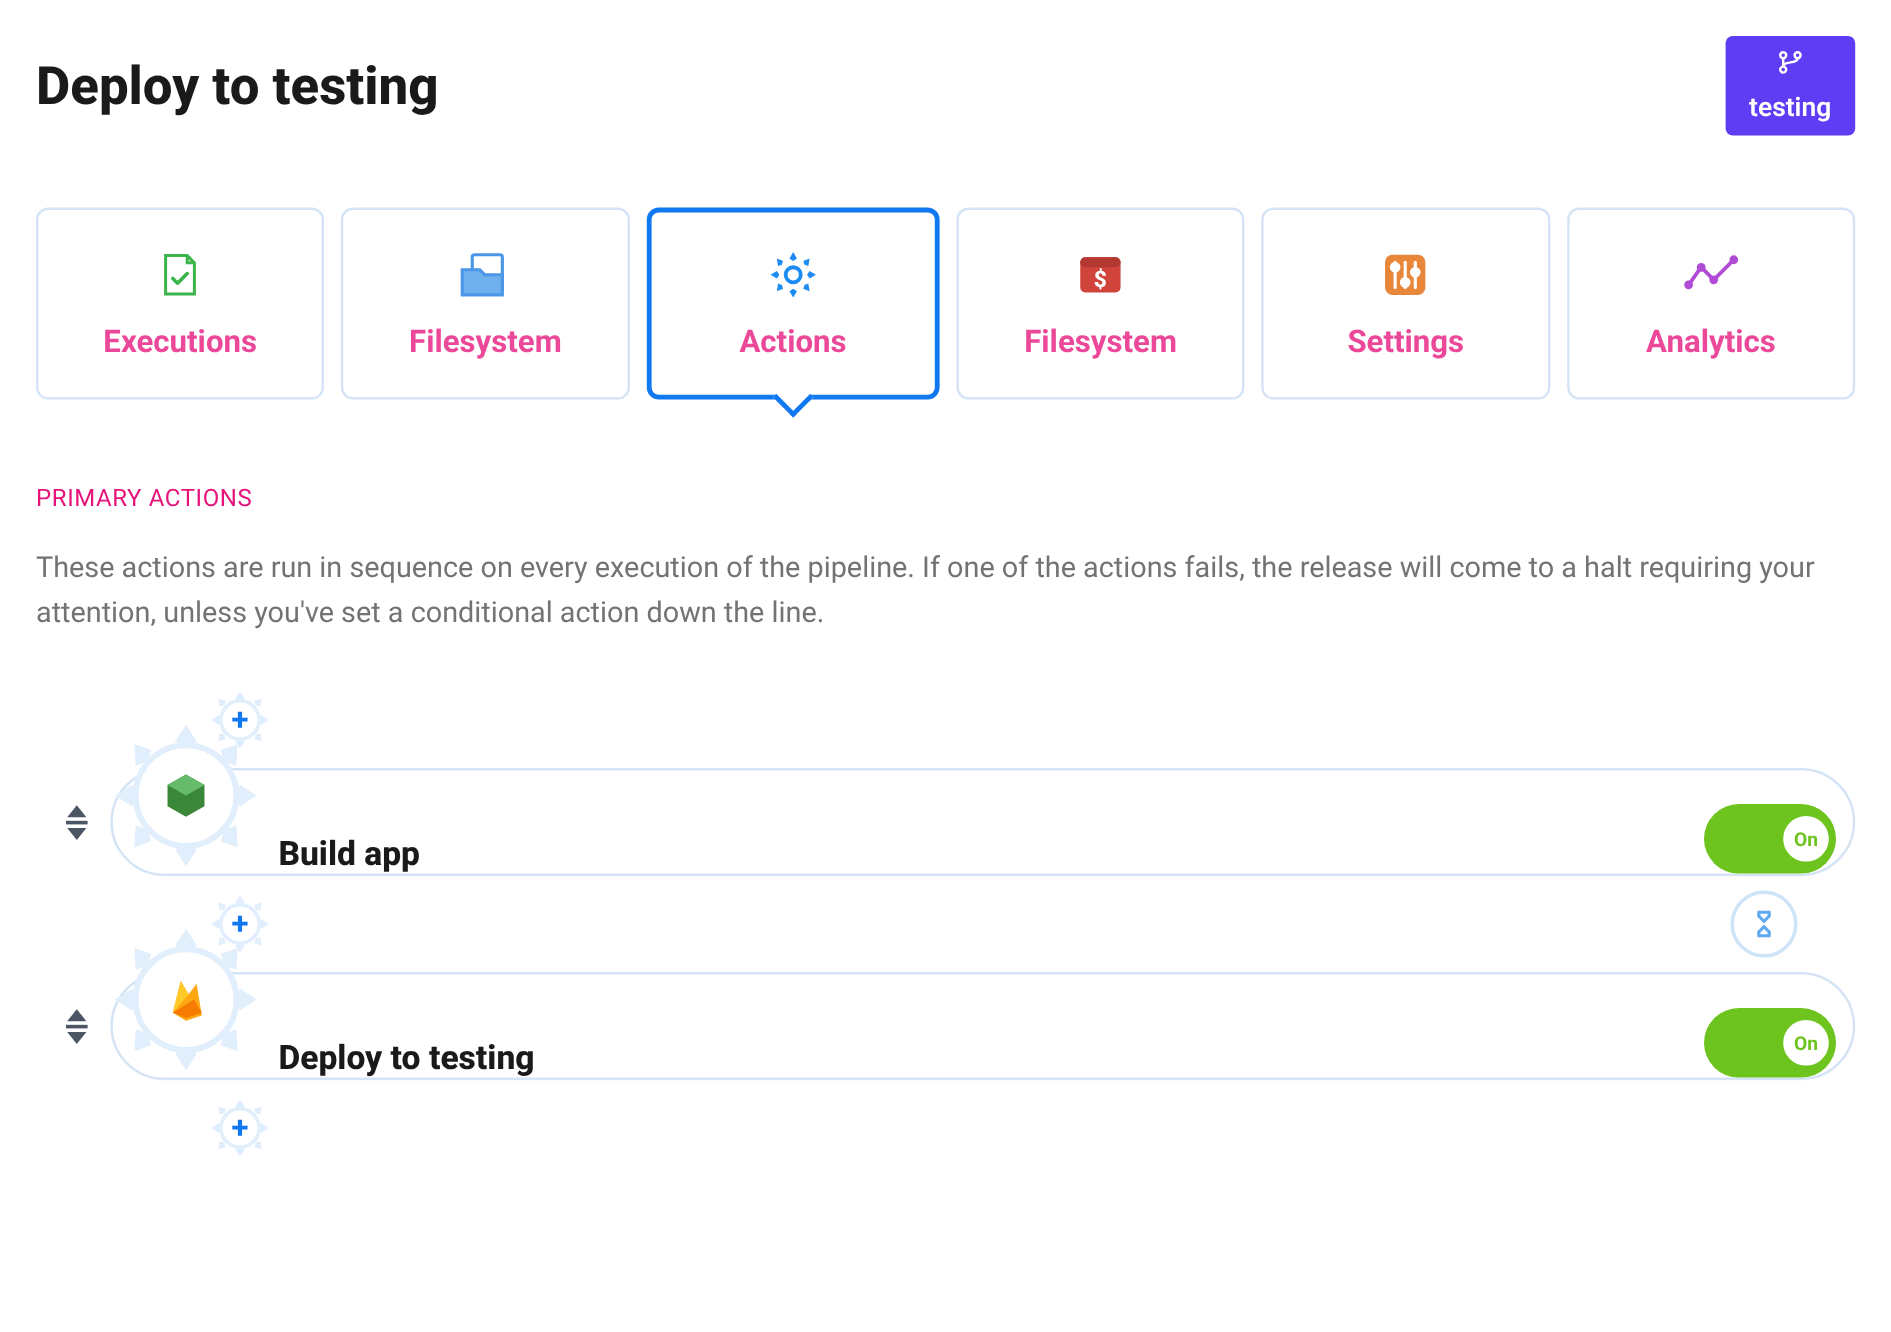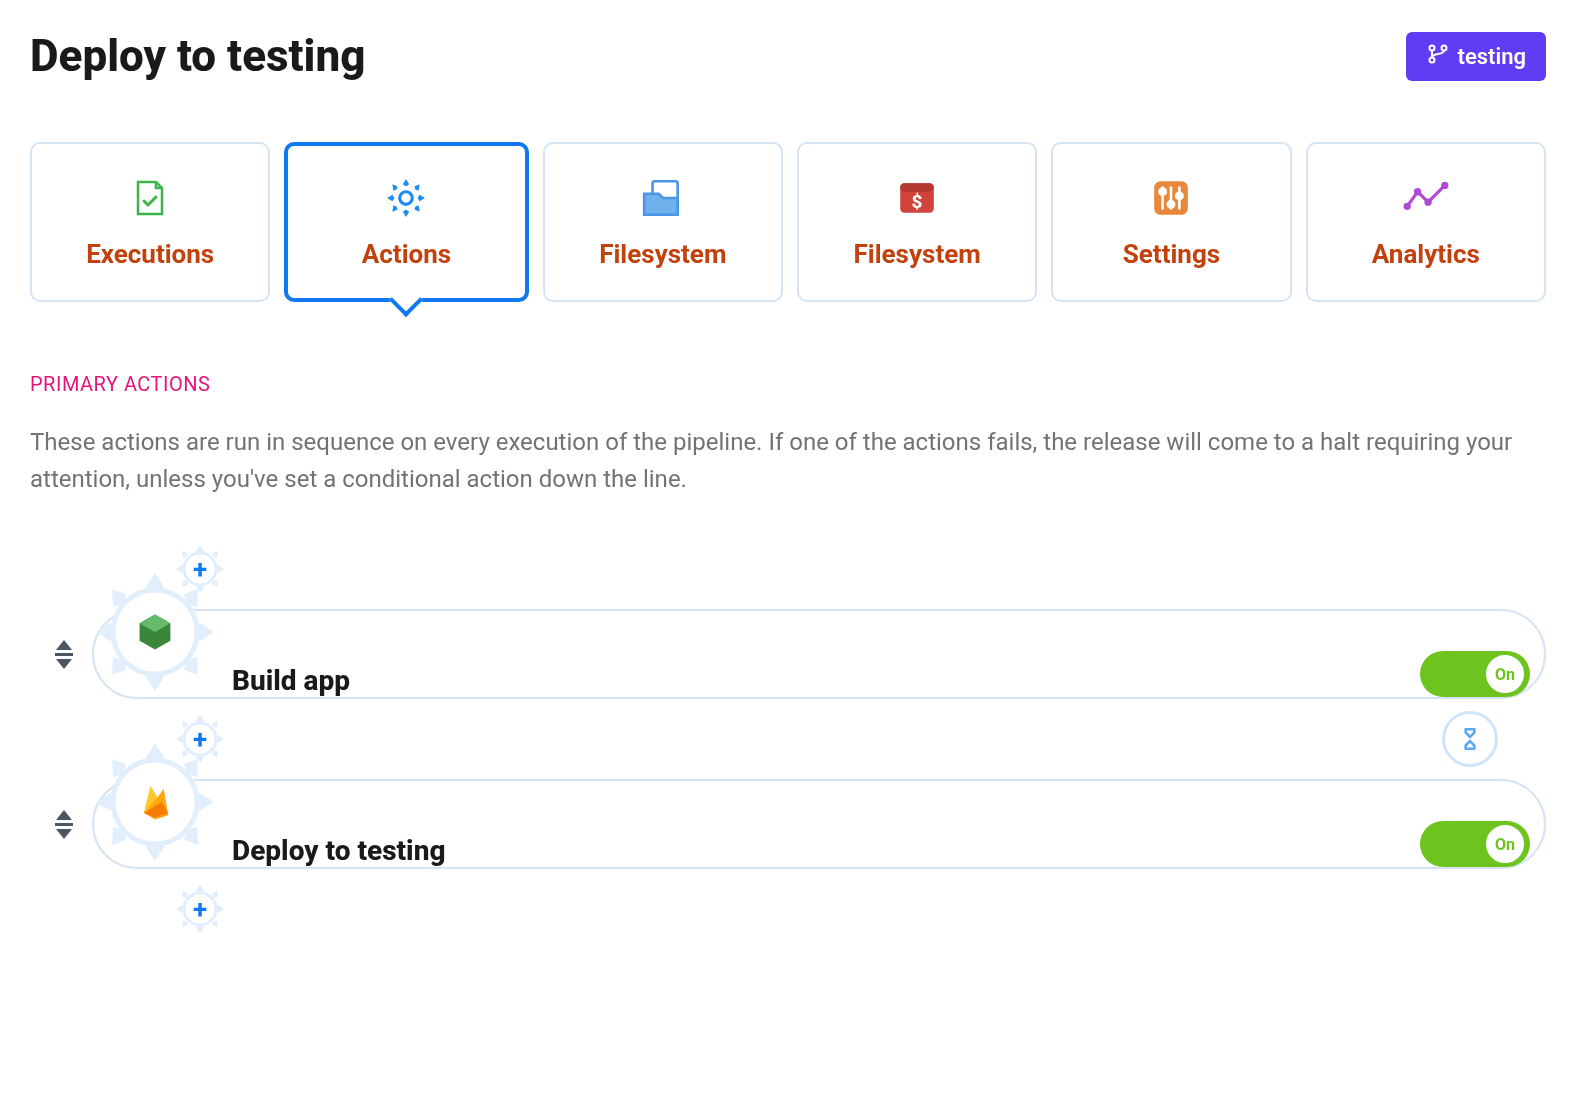--- a/index.html
+++ b/index.html
@@ -24,20 +24,21 @@
     .branch-badge {
       display: flex;
       align-items: center;
       gap: 8px;
       background: #5e3df5;
       color: #fff;
       padding: 10px 20px;
       border-radius: 6px;
       font-size: 22px;
       font-weight: 600;
+      flex-direction: column;
     }
     .branch-badge svg { width: 24px; height: 24px; }
 
     .tabs {
       display: flex;
       gap: 14px;
       margin-bottom: 70px;
     }
     .tab {
       flex: 1;
@@ -65,21 +66,21 @@
       width: 20px;
       height: 20px;
       background: #fff;
       border-right: 4px solid #1078f1;
       border-bottom: 4px solid #1078f1;
     }
     .tab-icon { width: 46px; height: 46px; display:flex; align-items:center; justify-content:center; }
     .tab-label {
       font-size: 26px;
       font-weight: 700;
-      color: #c2410c;
+      color: #ec4899;
     }
 
     .section-label {
       font-size: 20px;
       font-weight: 400;
       letter-spacing: 0.5px;
       color: #e6147a;
       margin-bottom: 28px;
     }
     .section-desc {
@@ -208,21 +209,21 @@
     }
     .action-label {
       font-size: 28px;
       font-weight: 800;
       color: #1a1a1a;
       margin-left: 12px;
     }
     .toggle {
       margin-left: auto;
       width: 110px;
-      height: 46px;
+      height: 58px;
       border-radius: 30px;
       background: #6ec41e;
       position: relative;
       display:flex;
       align-items:center;
       justify-content:flex-end;
       cursor:pointer;
     }
     .toggle .knob {
       width: 44px;
@@ -263,40 +264,40 @@
     <span class="tab-icon">
       <svg viewBox="0 0 40 40" width="40" height="44">
         <path d="M8 4h18l6 6v26H8z" fill="#fff" stroke="#3bb54a" stroke-width="2.5"></path>
         <path d="M26 4v6h6" fill="none" stroke="#3bb54a" stroke-width="2.5"></path>
         <path d="M14 23l4 4 8-8" fill="none" stroke="#3bb54a" stroke-width="3" stroke-linecap="round" stroke-linejoin="round"></path>
       </svg>
     </span>
     <span class="tab-label">Executions</span>
   </div>
 
+  <div class="tab">
+    <span class="tab-icon">
+      <svg viewBox="0 0 44 40" width="46" height="42">
+        <rect x="12" y="4" width="24" height="30" rx="2" fill="#fff" stroke="#4a97e8" stroke-width="2.5"></rect>
+        <path d="M4 16h14l4 4h14v16H4z" fill="#6fb1ec" stroke="#4a97e8" stroke-width="2.5"></path>
+      </svg>
+    </span>
+    <span class="tab-label">Filesystem</span>
+  </div>
+
   <div class="tab active">
     <span class="tab-icon">
       <svg viewBox="0 0 40 40" width="42" height="42">
         <g fill="#1d8cf2">
           <circle cx="20" cy="20" r="6" fill="#fff" stroke="#1d8cf2" stroke-width="3"></circle>
           <path d="M20 2l3 5-3 2-3-2zM20 38l3-5-3-2-3 2zM2 20l5-3 2 3-2 3zM38 20l-5-3-2 3 2 3zM7 7l5 2-1 3-3 1zM33 7l-5 2 1 3 3 1zM7 33l5-2-1-3-3-1zM33 33l-5-2 1-3 3-1z"></path>
         </g>
       </svg>
     </span>
     <span class="tab-label">Actions</span>
-  </div>
-
-  <div class="tab">
-    <span class="tab-icon">
-      <svg viewBox="0 0 44 40" width="46" height="42">
-        <rect x="12" y="4" width="24" height="30" rx="2" fill="#fff" stroke="#4a97e8" stroke-width="2.5"></rect>
-        <path d="M4 16h14l4 4h14v16H4z" fill="#6fb1ec" stroke="#4a97e8" stroke-width="2.5"></path>
-      </svg>
-    </span>
-    <span class="tab-label">Filesystem</span>
   </div>
 
   <div class="tab">
     <span class="tab-icon">
       <svg viewBox="0 0 40 40" width="42" height="42">
         <rect x="4" y="6" width="32" height="28" rx="4" fill="#d1443c"></rect>
         <rect x="4" y="6" width="32" height="8" rx="4" fill="#b33831"></rect>
         <text x="20" y="30" text-anchor="middle" font-size="18" font-weight="800" fill="#fff">$</text>
       </svg>
     </span>

